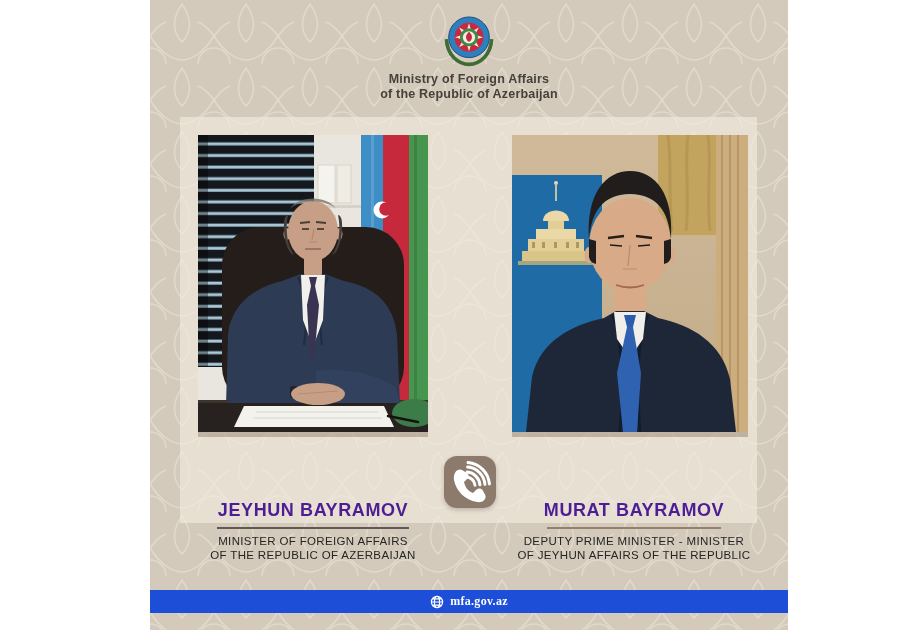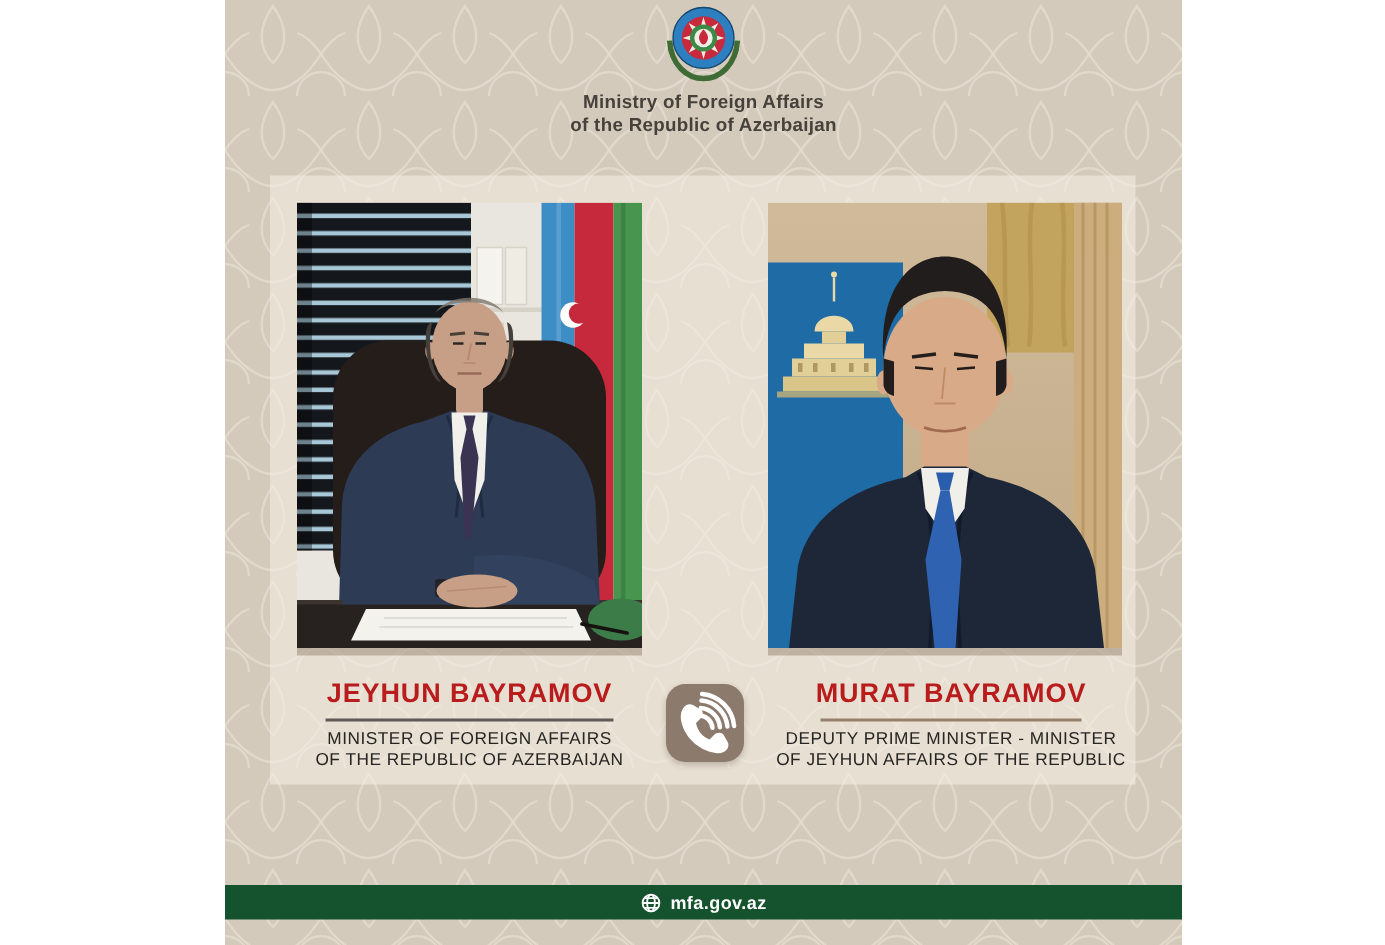--- a/index.html
+++ b/index.html
@@ -1,43 +1,43 @@
 <!DOCTYPE html>
 <html><head>
 <meta charset="utf-8">
 <style>
   html,body{margin:0;padding:0;background:#ffffff;}
   .stage{position:relative;width:923px;height:630px;background:#ffffff;overflow:hidden;
          font-family:"Liberation Sans", sans-serif;}
   .canvas{position:absolute;left:150px;top:0;width:638px;height:630px;background:#d3cabc;overflow:hidden;}
   .pattern{position:absolute;left:0;top:0;}
   
-  .brand{position:absolute;left:0;top:0;width:100%;text-align:center;}
+  .brand{position:absolute;left:0;top:12px;width:100%;text-align:center;}
   .brand .emblem{display:inline-block;}
   .brand-line{font-size:12.5px;font-weight:bold;color:#46413a;line-height:15px;letter-spacing:.2px;}
   
   .panel{position:absolute;left:30px;top:117px;width:577px;height:406px;background:rgba(243,236,224,.62);}
   .photo{position:absolute;top:135px;height:297px;overflow:hidden;box-shadow:0 5px 0 rgba(140,123,104,.45);}
   .photo.p-left{left:48px;width:230px;}
   .photo.p-right{left:362px;width:236px;}
   
   .namecard{position:absolute;top:452px;text-align:center;}
   .namecard.n-left{left:28px;width:270px;}
   .namecard.n-right{left:346px;width:276px;}
-  .name{font-size:18px;font-weight:bold;color:#b91c1c;letter-spacing:.6px;}
+  .name{font-size:18px;font-weight:bold;color:#4c1d95;letter-spacing:.6px;margin-top:48px;}
   .divider{height:2px;margin:6px auto 6px auto;}
   .divider.d-left{width:192px;background:#5e5954;}
   .divider.d-right{width:174px;background:#96806d;}
   .subtitle-line{font-size:11.5px;color:#262523;line-height:13.5px;letter-spacing:.35px;}
   
   .call-chip{position:absolute;left:294px;top:456px;width:52px;height:52px;border-radius:13px;
              background:#8c7b6d;box-shadow:0 2px 4px rgba(60,45,30,.25);display:flex;align-items:center;justify-content:center;}
   
-  .footer-bar{position:absolute;left:0;top:590px;width:100%;height:23px;background:#14532d;
-              display:flex;align-items:center;justify-content:center;gap:6px;}
+  .footer-bar{position:absolute;left:0;top:590px;width:100%;height:23px;background:#1d4ed8;
+              display:flex;align-items:center;justify-content:center;gap:6px;font-family:Liberation Serif, serif;}
   .footer-text{font-size:12px;font-weight:bold;color:#ffffff;letter-spacing:.3px;}
 </style>
 </head>
 <body>
 
 <div class="stage">
   <div class="canvas">
 
     <svg class="pattern" width="638" height="630">
       <defs>

